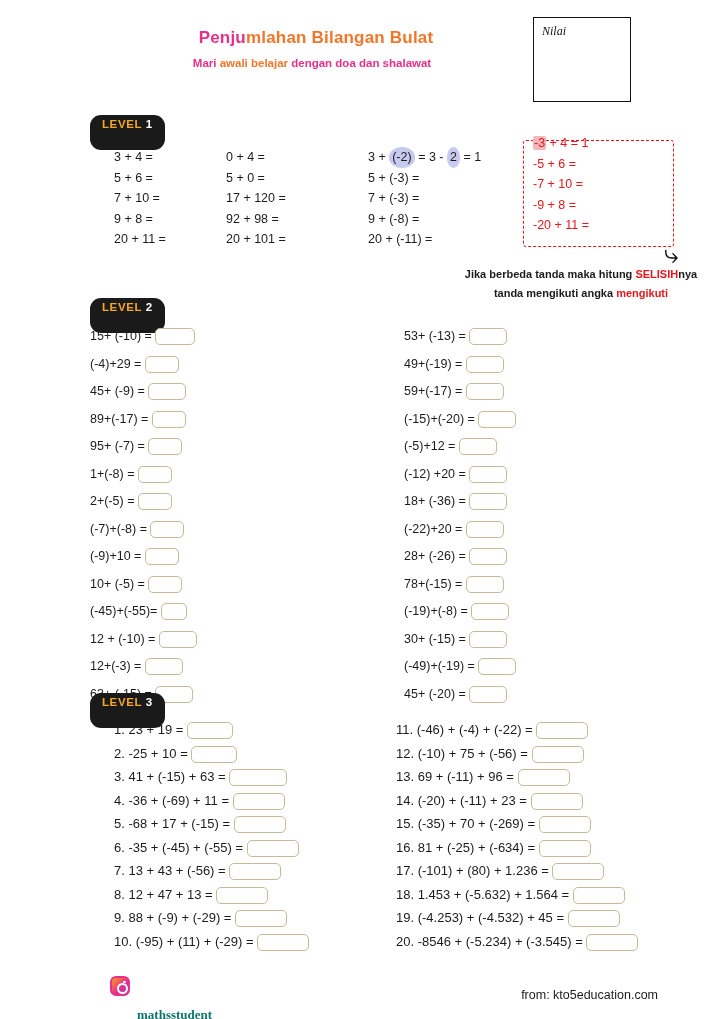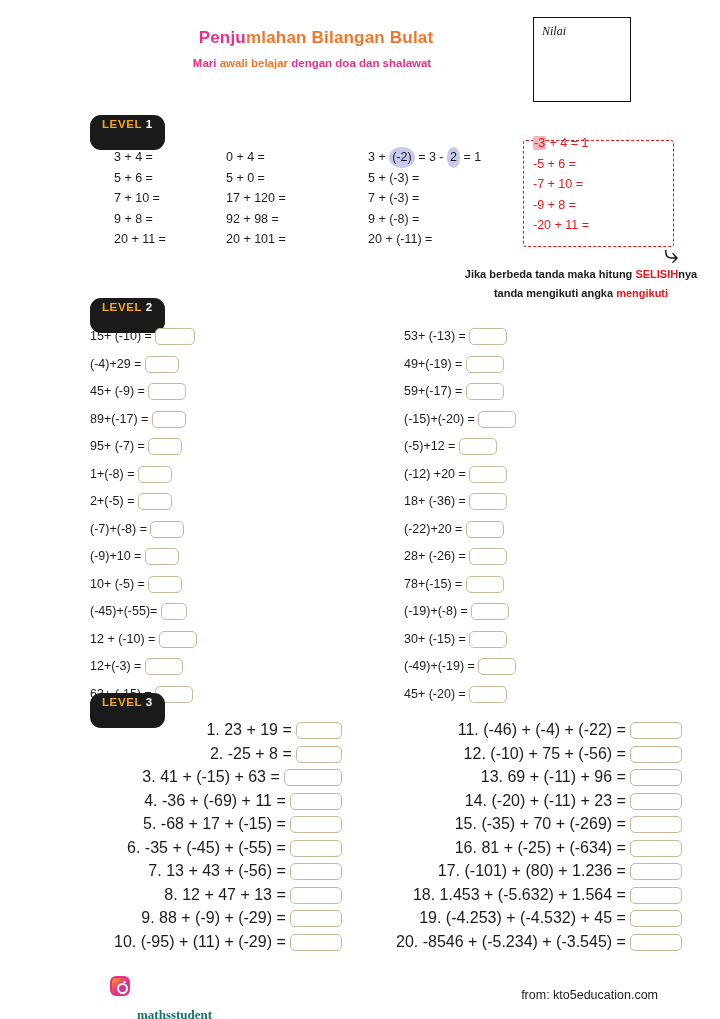--- a/index.html
+++ b/index.html
@@ -111,21 +111,21 @@
   
   .abox {
     display: inline-block;
     vertical-align: middle;
     border: 1px solid #c9b99a;
     border-radius: 5px;
     background: #fff;
     height: 17px;
   }
   .l2row { font-size: 12.5px; line-height: 27.5px; white-space: nowrap; color:#1c1c1c; }
-  .l3row { font-size: 16px; line-height: 23.5px; white-space: nowrap; color:#1c1c1c;text-align:right; }
+  .l3row { font-size: 13px; line-height: 23.5px; white-space: nowrap; color:#1c1c1c; }
 
   
   .ig-icon {
     position: absolute;
     left: 110px; top: 976px;
     width: 20px; height: 20px;
     border-radius: 6px;
     border: 2px solid #e8308a;
     background: linear-gradient(135deg,#f9a01b,#e8308a 55%,#9b35c2);
   }
@@ -257,21 +257,21 @@
     <div class="l2row"><span>45+ (-20) =</span> <span class="abox" style="width:38px"></span></div>
   </div>
 
   <div class="level-pill" style="top:693px; left:90px;">
     <span>LEVEL</span>
     <span class="num">3</span>
   </div>
 
   <div class="col" style="top:718px; left:114px;">
     <div class="l3row"><span>1. 23 + 19 =</span> <span class="abox" style="width:46px"></span></div>
-    <div class="l3row"><span>2. -25 + 8 =</span> <span class="abox" style="width:46px"></span></div>
+    <div class="l3row"><span>2. -25 + 10 =</span> <span class="abox" style="width:46px"></span></div>
     <div class="l3row"><span>3. 41 + (-15) + 63 =</span> <span class="abox" style="width:58px"></span></div>
     <div class="l3row"><span>4. -36 + (-69) + 11 =</span> <span class="abox" style="width:52px"></span></div>
     <div class="l3row"><span>5. -68 + 17 + (-15) =</span> <span class="abox" style="width:52px"></span></div>
     <div class="l3row"><span>6. -35 + (-45) + (-55) =</span> <span class="abox" style="width:52px"></span></div>
     <div class="l3row"><span>7. 13 + 43 + (-56) =</span> <span class="abox" style="width:52px"></span></div>
     <div class="l3row"><span>8. 12 + 47 + 13 =</span> <span class="abox" style="width:52px"></span></div>
     <div class="l3row"><span>9. 88 + (-9) + (-29) =</span> <span class="abox" style="width:52px"></span></div>
     <div class="l3row"><span>10. (-95) + (11) + (-29) =</span> <span class="abox" style="width:52px"></span></div>
   </div>
 

